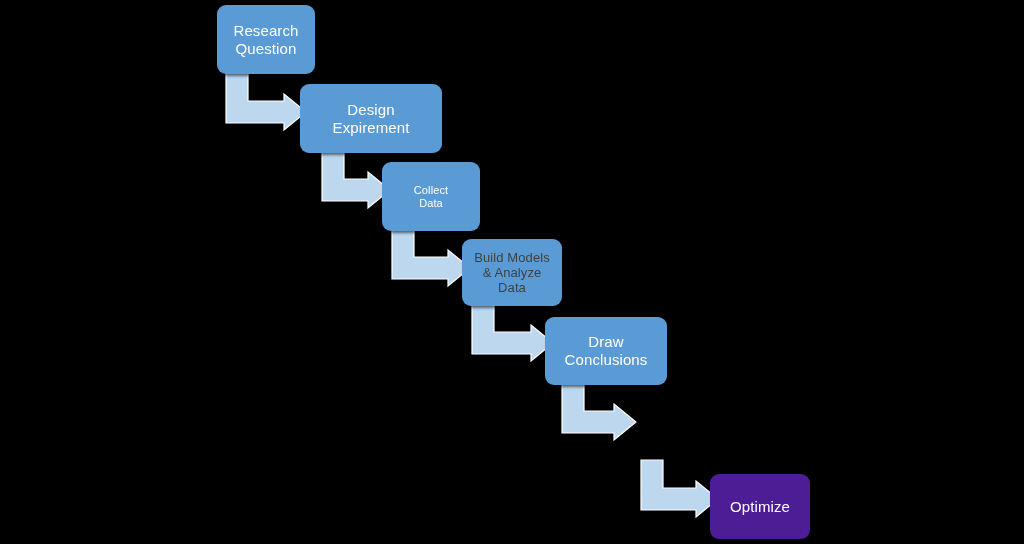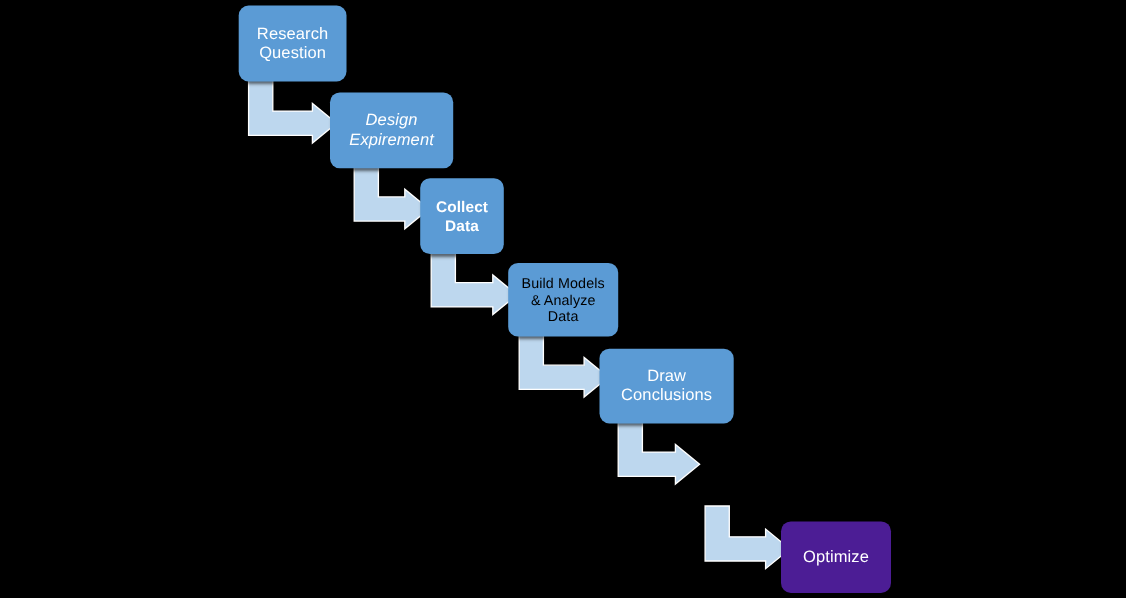--- a/index.html
+++ b/index.html
@@ -84,29 +84,29 @@
   <div class="connector" style="left: 641px; top: 460px; width: 77px; height: 57px;">
       <svg width="77" height="57" viewBox="0 0 77 57">
         <polygon points="0.0,0.0 22.0,0.0 22.0,28.0 55.0,28.0 55.0,21.0 77.0,39.0 55.0,57.0 55.0,50.0 0.0,50.0" fill="#BDD7EE" stroke="#FFFFFF" stroke-width="1.2" stroke-linejoin="miter"></polygon>
       </svg>
     </div>
 
   <div class="node" style="left: 217px; top: 5px; width: 98px; height: 69px; font-size: 15px; background: rgb(91, 155, 213); color: rgb(255, 255, 255);">
     <span class="node-label">Research
 Question</span>
   </div>
-  <div class="node" style="left: 300px; top: 84px; width: 112px; height: 69px; font-size: 15px; background: rgb(91, 155, 213); color: rgb(255, 255, 255); font-style: italic;">
+  <div class="node" style="left: 300px; top: 84px; width: 142px; height: 69px; font-size: 15px; background: rgb(91, 155, 213); color: rgb(255, 255, 255);">
     <span class="node-label">Design
 Expirement</span>
   </div>
-  <div class="node" style="left: 382px; top: 162px; width: 76px; height: 69px; font-size: 14px; background: rgb(91, 155, 213); color: rgb(255, 255, 255); font-weight: bold;">
+  <div class="node" style="left: 382px; top: 162px; width: 98px; height: 69px; font-size: 11px; background: rgb(91, 155, 213); color: rgb(255, 255, 255);">
     <span class="node-label">Collect
 Data</span>
   </div>
-  <div class="node" style="left: 462px; top: 239px; width: 100px; height: 67px; font-size: 13px; background: rgb(91, 155, 213); color: #000000;">
+  <div class="node" style="left: 462px; top: 239px; width: 100px; height: 67px; font-size: 13px; background: rgb(91, 155, 213); color: #404040;">
     <span class="node-label">Build Models
 &amp; Analyze
 Data</span>
   </div>
   <div class="node" style="left: 545px; top: 317px; width: 122px; height: 68px; font-size: 15px; background: rgb(91, 155, 213); color: rgb(255, 255, 255);">
     <span class="node-label">Draw
 Conclusions</span>
   </div>
   <div class="node" style="left: 710px; top: 474px; width: 100px; height: 65px; font-size: 15px; background: #4c1d95; color: rgb(255, 255, 255);">
     <span class="node-label">Optimize</span>

